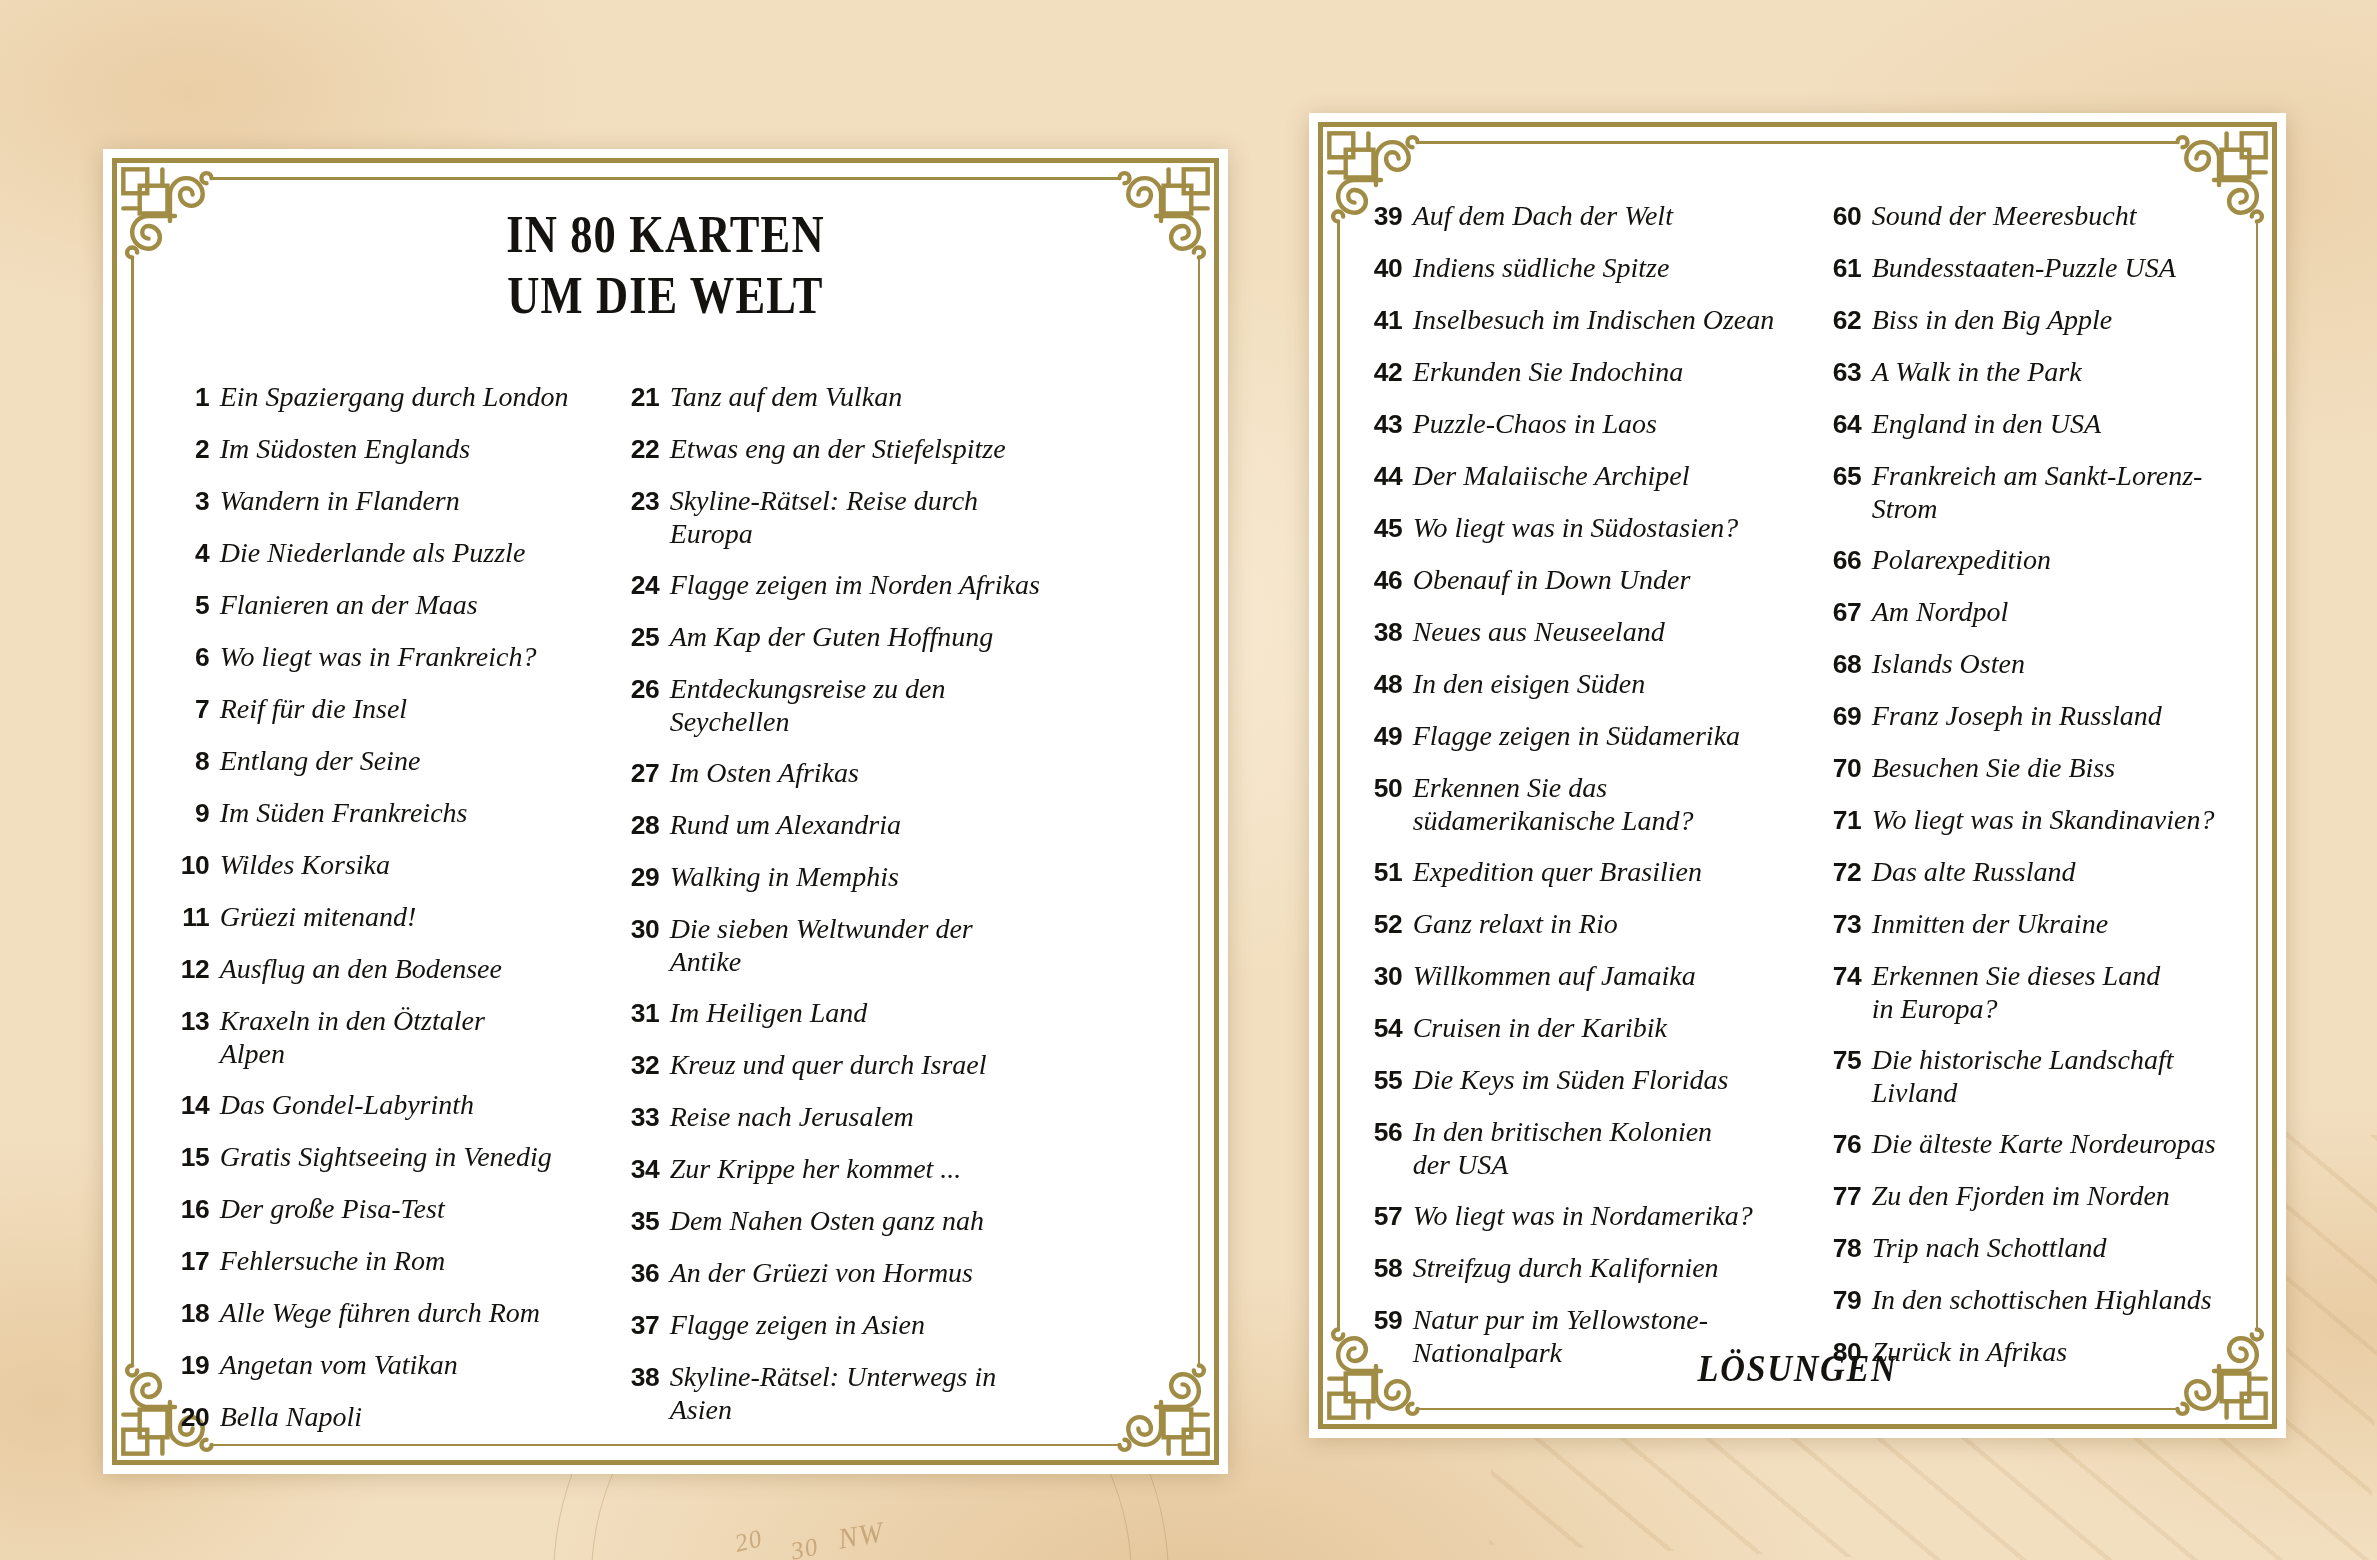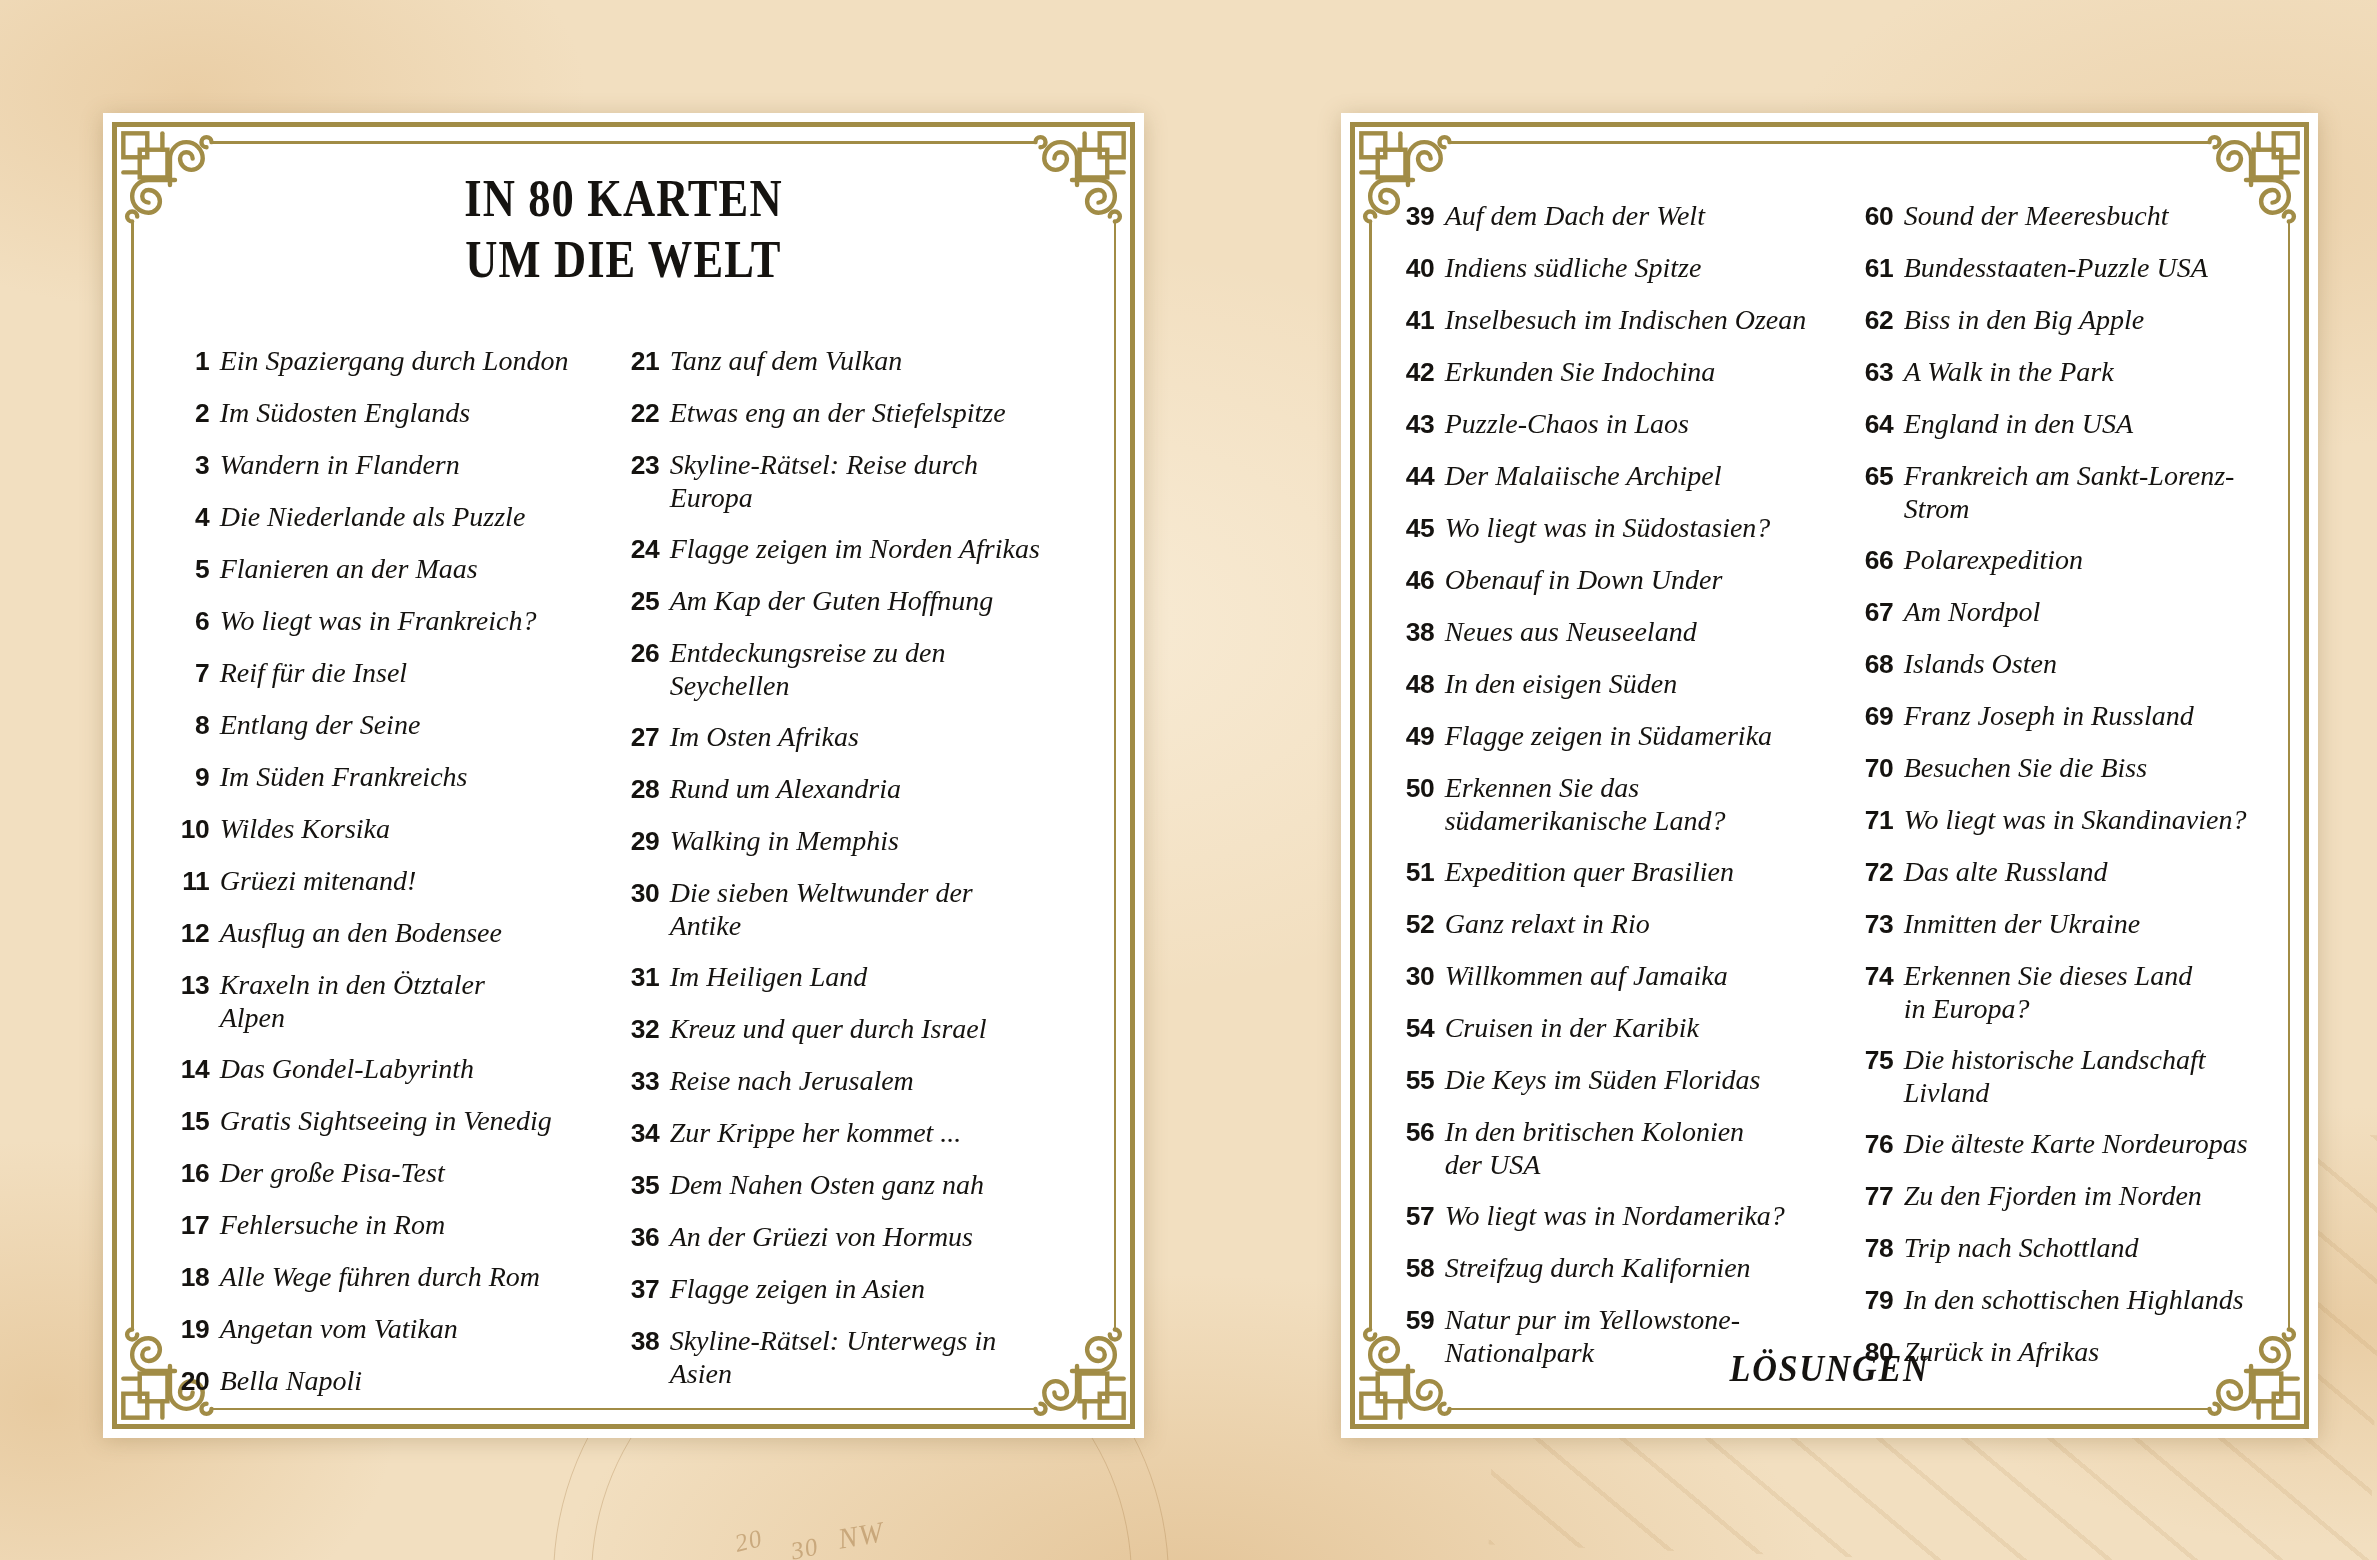--- a/index.html
+++ b/index.html
@@ -40,22 +40,22 @@
     font:italic 25px "Liberation Serif",serif;letter-spacing:1.3px;
   }
   .bg-mark.m1{left:735px;top:1527px;transform:rotate(-14deg);}
   .bg-mark.m2{left:791px;top:1535px;transform:rotate(-12deg);}
   .bg-mark.m3{left:838px;top:1519px;transform:rotate(-10deg);font-size:29px;}
 
   .page{
     position:absolute;top:113px;height:1325px;background:var(--paper);
     box-shadow:0 2.5px 21.4px rgba(120,88,40,.28);
   }
-  .page.left{left:103px;width:1041px;}
-  .page.right{left:1309px;width:977px;margin-left:32px;}
+  .page.left{left:103px;width:1125px;margin-top:36px;}
+  .page.right{left:1309px;width:977px;}
   .page::before{ 
     content:"";position:absolute;inset:8.8px;border:5.7px solid var(--gold);
     pointer-events:none;
   }
   .tline{position:absolute;background:var(--gold);pointer-events:none;}
   .tline.t{left:108px;right:108px;top:28px;height:2.5px;}
   .tline.b{left:108px;right:108px;bottom:28px;height:2.5px;}
   .tline.l{top:108px;bottom:108px;left:28px;width:2.5px;}
   .tline.r{top:108px;bottom:108px;right:28px;width:2.5px;}
 

